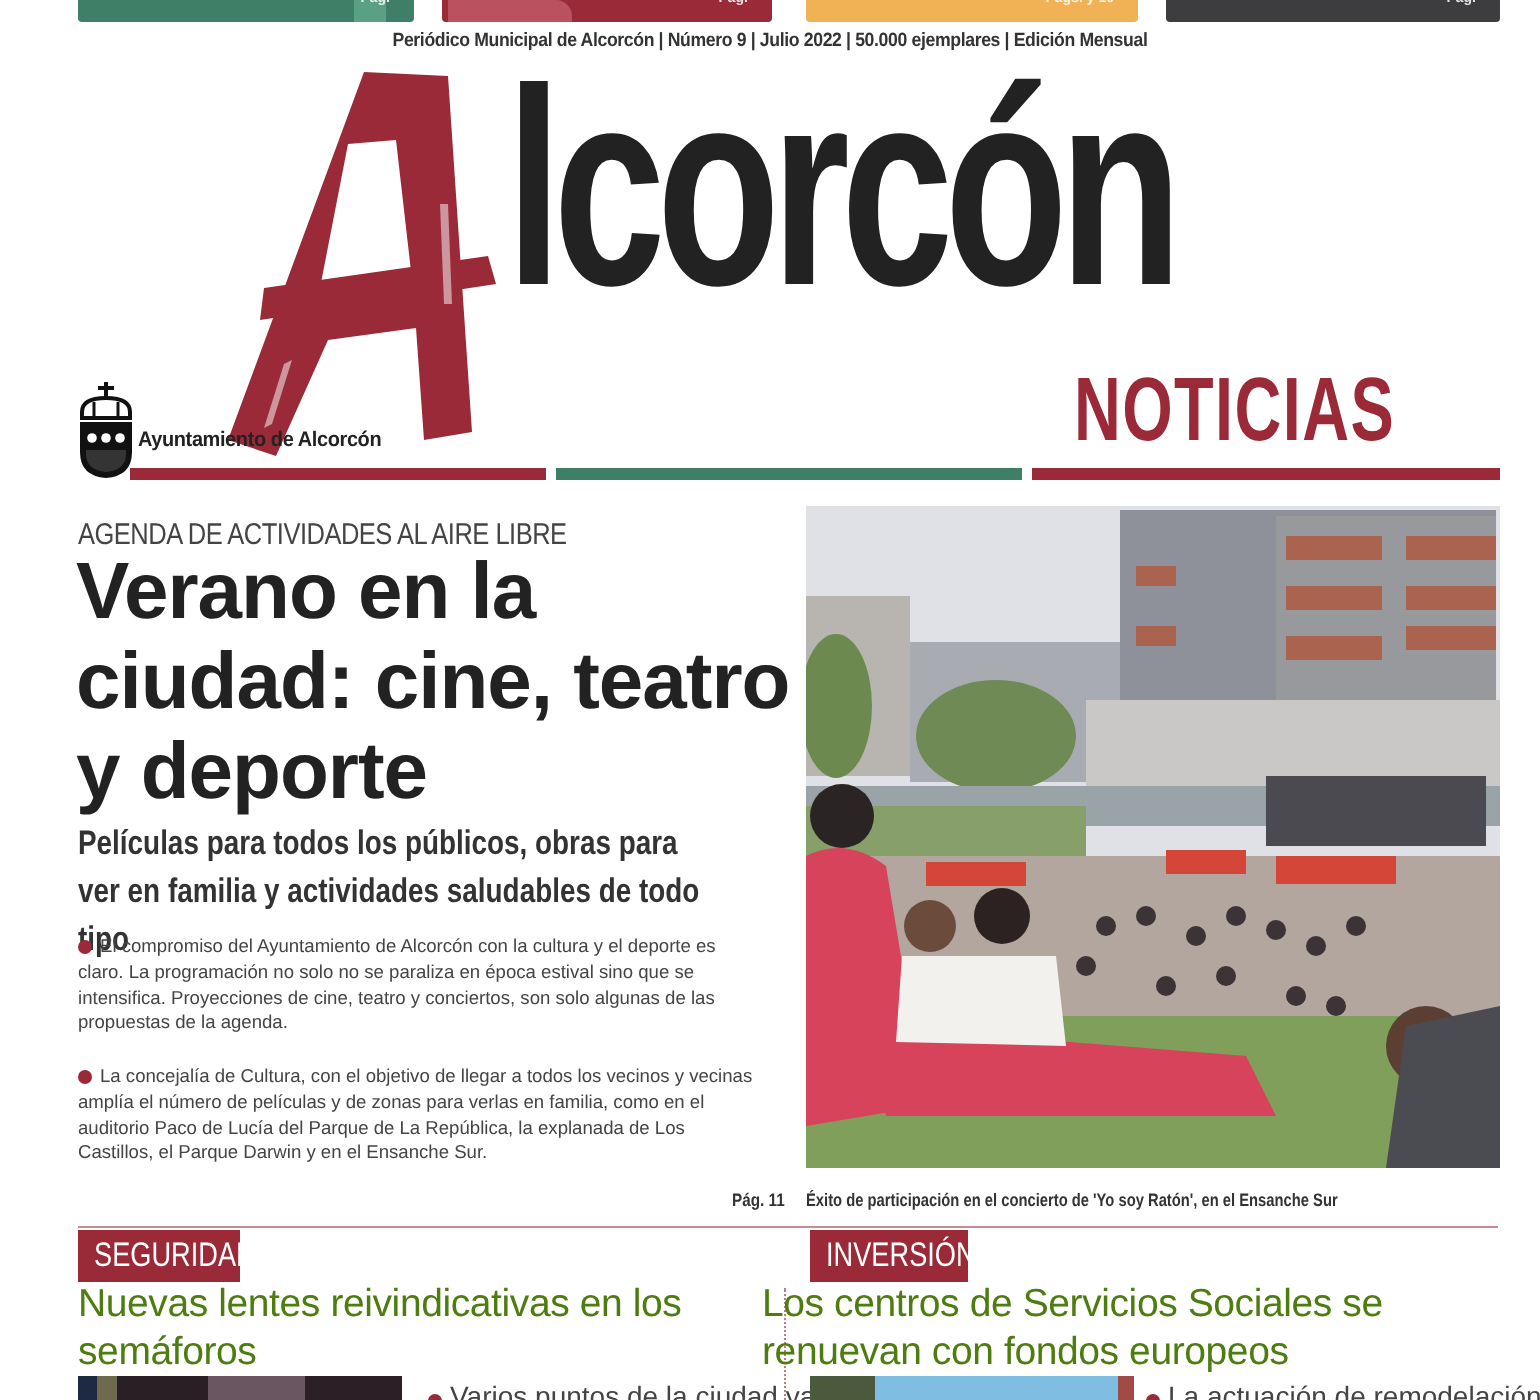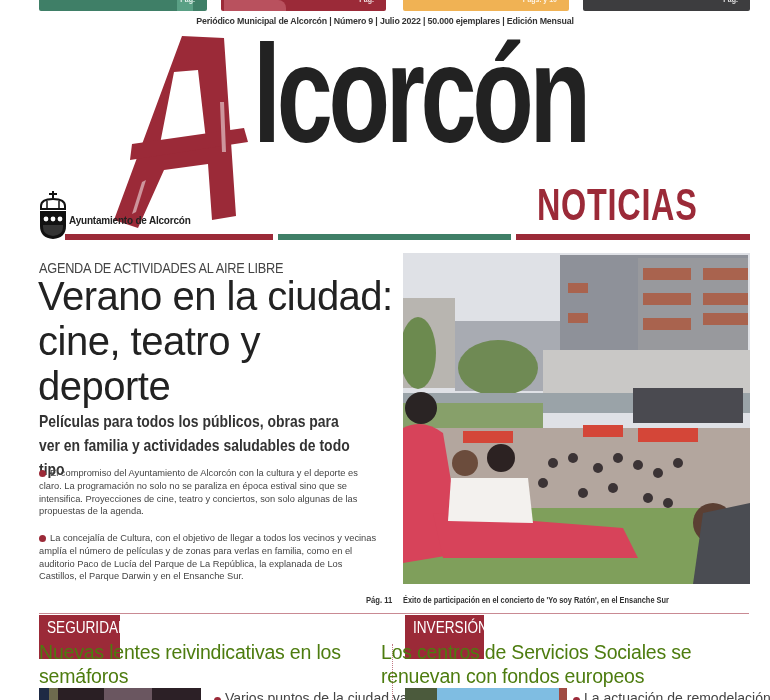--- a/index.html
+++ b/index.html
@@ -26,36 +26,36 @@
   .crest { position: absolute; left: 38px; top: 190px; width: 30px; height: 50px; }
   .ayto { position: absolute; left: 69px; top: 214px; font-size: 10.5px; font-weight: bold; color: #222; letter-spacing: -0.2px; transform: scaleX(0.95); transform-origin: left top; }
 
   .bar { position: absolute; top: 234px; height: 6px; }
   .bar.b1 { left: 65px; width: 208px; background: #9b2a38; }
   .bar.b2 { left: 278px; width: 233px; background: #3f7f67; }
   .bar.b3 { left: 516px; width: 234px; background: #9b2a38; }
 
   
   .kicker { position: absolute; left: 39px; top: 259px; font-size: 15px; color: #444; letter-spacing: -0.3px; transform: scaleX(0.85); transform-origin: left top; white-space: nowrap; }
-  .headline { position: absolute; left: 38px; top: 274px; width: 360px; font-family: "Liberation Sans", sans-serif; font-size: 40px; font-weight: normal; line-height: 45px; color: #222; letter-spacing: -0.5px; }
+  .headline { position: absolute; left: 38px; top: 274px; width: 360px; font-family: "Liberation Sans", sans-serif; font-size: 40px; font-weight: bold; line-height: 45px; color: #222; letter-spacing: -0.5px; }
   .deck { position: absolute; left: 39px; top: 410px; width: 380px; font-size: 17px; font-weight: bold; line-height: 24px; color: #333; transform: scaleX(0.82); transform-origin: left top; }
   .para { position: absolute; left: 39px; width: 340px; font-size: 9.3px; line-height: 12.8px; color: #444; }
   .para.p1 { top: 467px; }
   .para.p2 { top: 532px; }
   .bullet { display: inline-block; width: 7px; height: 7px; border-radius: 50%; background: #9b2a38; margin-right: 4px; vertical-align: -0.5px; }
   .pagref { position: absolute; left: 366px; top: 595px; font-size: 9px; font-weight: bold; color: #333; transform: scaleX(0.85); transform-origin: left top; }
 
   
   .photo { position: absolute; left: 403px; top: 253px; width: 347px; height: 331px; overflow: hidden; background: #d9dbe0; }
   .caption { position: absolute; left: 403px; top: 595px; font-size: 9px; font-weight: bold; color: #333; transform: scaleX(0.82); transform-origin: left top; white-space: nowrap; }
 
   .rule { position: absolute; left: 39px; top: 613px; width: 710px; height: 1px; background: #c98a93; }
 
   
-  .section-tag { position: absolute; top: 615px; height: 44px; background: #9b2a38; color: #fff; font-size: 17px; line-height: 26px; padding: 0 8px; }
+  .section-tag { position: absolute; top: 615px; height: 26px; background: #9b2a38; color: #fff; font-size: 17px; line-height: 26px; padding: 0 8px; }
   .section-tag span { display: inline-block; transform: scaleX(0.8); transform-origin: left center; white-space: nowrap; }
   .section-tag.s1 { left: 39px; width: 81px; }
   .section-tag.s2 { left: 405px; width: 79px; }
   .sub-head { position: absolute; top: 640px; font-size: 19.5px; line-height: 24px; color: #4d7c0f; letter-spacing: -0.2px; font-weight: 500; }
   .sub-head.h1 { left: 39px; width: 320px; }
   .sub-head.h2 { left: 381px; width: 330px; }
   .dotted { position: absolute; left: 392px; top: 644px; width: 0; height: 56px; border-left: 1.5px dotted #c27a84; }
   .thumb { position: absolute; top: 688px; height: 12px; }
   .thumb.th1 { left: 39px; width: 162px; background: linear-gradient(90deg, #1e2a44 0 6%, #6d6a4e 6% 12%, #2a1f24 12% 40%, #6a5660 40% 70%, #2c2026 70% 100%); }
   .thumb.th2 { left: 405px; width: 162px; background: linear-gradient(90deg, #4b5a3c 0 20%, #7fbde2 20% 95%, #a04b43 95% 100%); }

